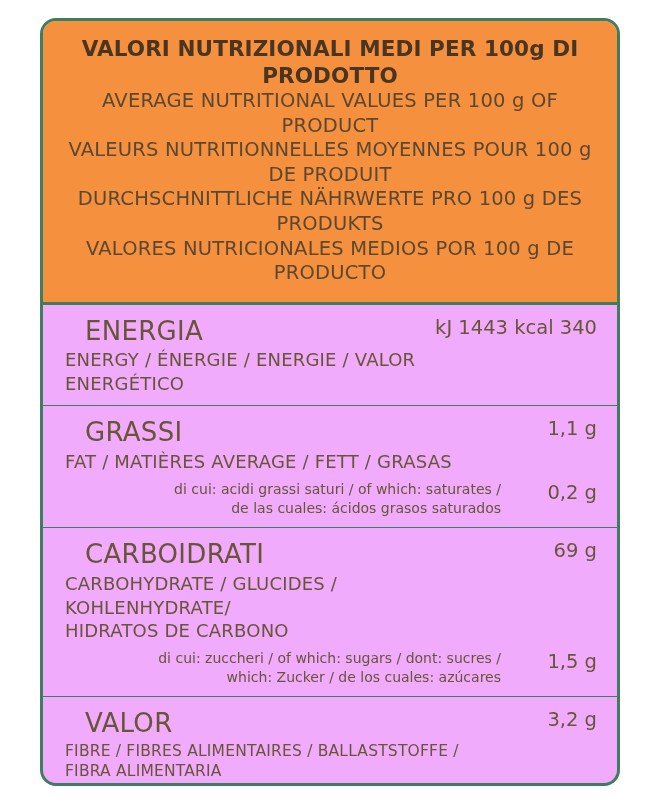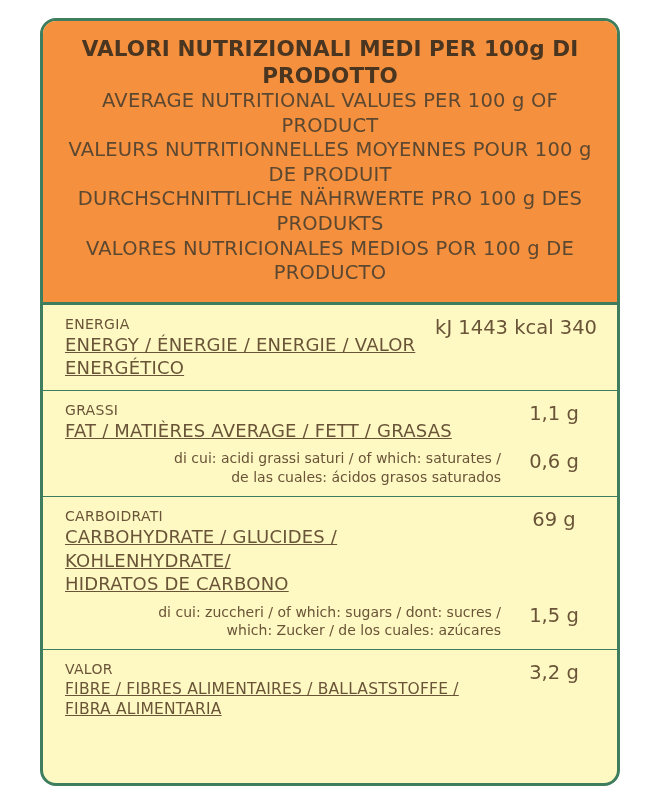--- a/index.html
+++ b/index.html
@@ -15,21 +15,21 @@
   }
   .panel {
     position: absolute;
     left: 40px;
     top: 18px;
     width: 580px;
     height: 768px;
     box-sizing: border-box;
     border: 3px solid #3e7d5e;
     border-radius: 16px;
-    background: #fef9c3;
+    background: #f0abfc;
     overflow: hidden;
   }
   .header {
     background: #f5913e;
     padding: 14px 18px 16px 18px;
     text-align: center;
     border-bottom: 3px solid #3e7d5e;
   }
   .header .line {
     color: #5a4630;
@@ -63,41 +63,41 @@
   .row .main {
     display: flex;
     align-items: flex-start;
     justify-content: space-between;
     gap: 10px;
   }
   .row .texts {
     flex: 1 1 auto;
   }
   .name {
-    font-size: 14px;
+    font-size: 26px;
     color: #6a5438;
     line-height: 1.3;
     letter-spacing: 0.3px;
+    margin-left: 20px;
   }
   .trans {
     font-size: 18px;
     color: #6a5438;
     line-height: 1.3;
     letter-spacing: 0.2px;
-    text-decoration: underline;
   }
   .trans.small {
     font-size: 15.5px;
   }
   .value {
     font-size: 19.5px;
     color: #6a5438;
     white-space: nowrap;
     padding-top: 1px;
-    text-align: center;
+    text-align: right;
     min-width: 86px;
   }
   .sub {
     display: flex;
     align-items: flex-start;
     justify-content: space-between;
     gap: 10px;
     margin-top: 7px;
   }
   .sub .texts {
@@ -154,21 +154,21 @@
           <div class="name">GRASSI</div>
           <div class="trans">FAT / MATIÈRES AVERAGE / FETT / GRASAS</div>
         </div>
         <div class="value">1,1 g</div>
       </div>
       <div class="sub">
         <div class="texts">
           <div class="stext">di cui: acidi grassi saturi / of which: saturates /</div>
           <div class="stext">de las cuales: ácidos grasos saturados</div>
         </div>
-        <div class="value">0,6 g</div>
+        <div class="value">0,2 g</div>
       </div>
     </div>
 
     <div class="row">
       <div class="main">
         <div class="texts">
           <div class="name">CARBOIDRATI</div>
           <div class="trans">CARBOHYDRATE / GLUCIDES / KOHLENHYDRATE/</div>
           <div class="trans">HIDRATOS DE CARBONO</div>
         </div>

